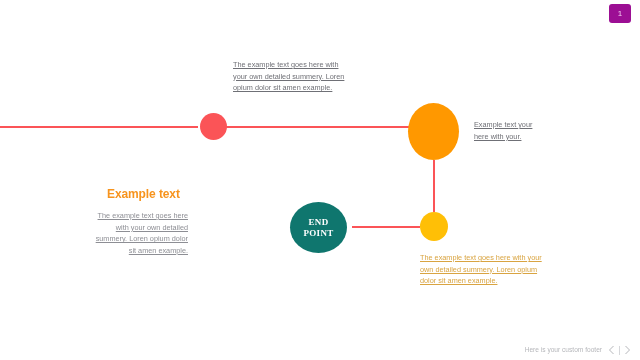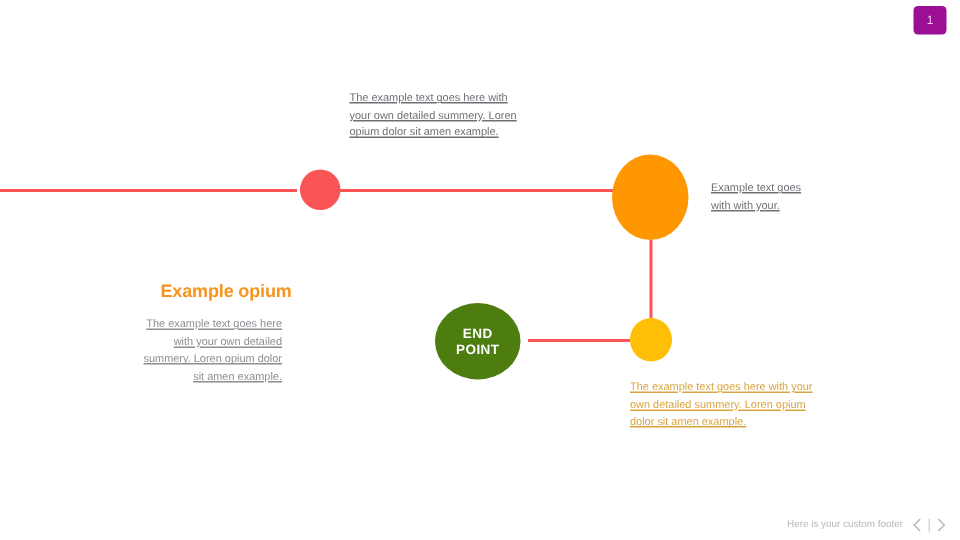--- a/index.html
+++ b/index.html
@@ -49,21 +49,21 @@
   }
 
   
   .node {
     position: absolute;
     border-radius: 50%;
   }
   .node-coral  { background: #fb5457; }
   .node-orange { background: #ff9800; }
   .node-yellow { background: #ffbf06; }
-  .node-gray   { background: #4d7c0f; }
+  .node-gray   { background: #0f766e; font-family: Liberation Serif, serif; }
 
   .node-gray-label {
     position: absolute;
     inset: 0;
     display: flex;
     flex-direction: column;
     align-items: center;
     justify-content: center;
     color: #ffffff;
     font-size: 9px;
@@ -149,23 +149,23 @@
 
   <div class="node node-gray" style="left:290px; top:202px; width:57px; height:51px;">
     <div class="node-gray-label">
       <span>END</span>
       <span>POINT</span>
     </div>
   </div>
 
   <div class="body-text dark" style="left:233px; top:59px; width:120px;">The example text goes here with your own detailed summery. Loren opium dolor sit amen example.</div>
 
-  <div class="body-text dark" style="left:474px; top:119px; width:70px;">Example text goes with with your.</div>
+  <div class="body-text dark" style="left:474px; top:119px; width:70px;">Example text your here with your.</div>
 
-  <div class="heading" style="left:107px; top:187px;">Example opium</div>
+  <div class="heading" style="left:107px; top:187px;">Example text</div>
 
   <div class="body-text right" style="left:89px; top:210px; width:99px;">The example text goes here with your own detailed summery. Loren opium dolor sit amen example.</div>
 
   <div class="body-text gold" style="left:420px; top:252px; width:122px;">The example text goes here with your own detailed summery. Loren opium dolor sit amen example.</div>
 
   <div class="footer">
     <span class="footer-text">Here is your custom footer</span>
     <span class="footer-nav">
       <span>
         <svg width="7" height="10" viewBox="0 0 7 10" fill="none" aria-hidden="true">

